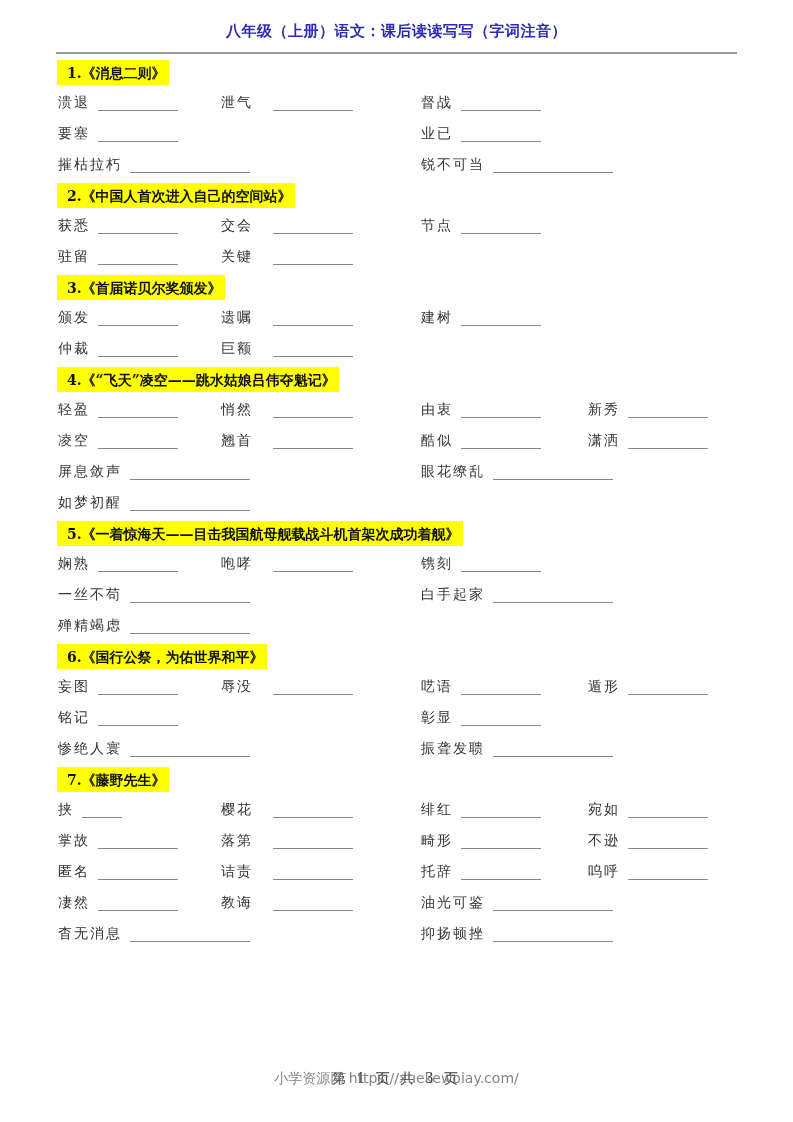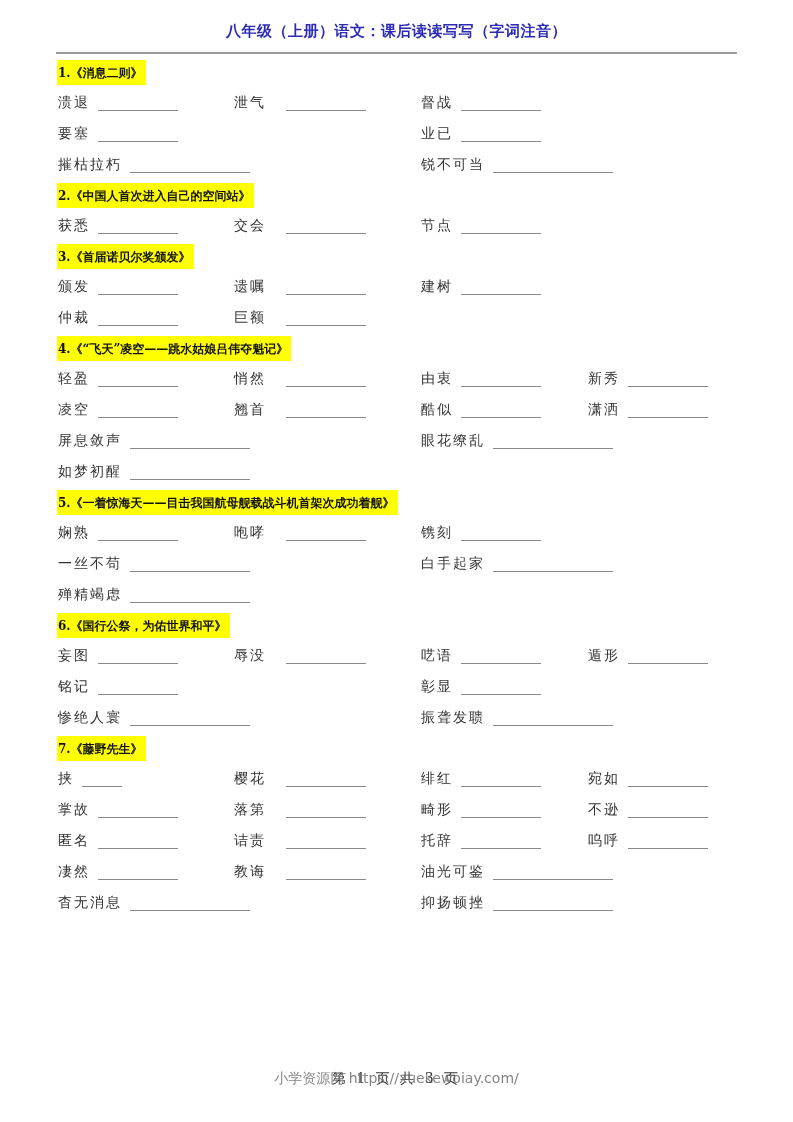--- a/index.html
+++ b/index.html
@@ -4,27 +4,27 @@
 <style>
   html, body { margin: 0; padding: 0; background: #ffffff; }
   body { width: 793px; height: 1122px; position: relative; overflow: hidden;
          font-family: "DejaVu Serif", "Liberation Serif", serif; color: #222; }
   .title { position: absolute; top: 22px; left: 0; width: 793px; text-align: center;
            font-family: "DejaVu Sans", "Liberation Sans", sans-serif;
            font-size: 15px; font-weight: bold; color: #2b2bb5; letter-spacing: 0.5px; }
   .rule { position: absolute; top: 52px; left: 56px; width: 681px; height: 2px; background: #9a9a9a; }
   #content { position: absolute; top: 60px; left: 57px; width: 690px; }
   .section-head { display: inline-block; background: #ffff00; font-weight: bold; color: #111;
-                  font-size: 12px; padding: 3px 3px 2px 1px; height: 20px; line-height: 20px;
+                  font-size: 14px; padding: 3px 3px 2px 10px; height: 20px; line-height: 20px;
                   font-family: "DejaVu Serif", "Liberation Serif", serif; margin: 0 0 5px 0; text-align: center; }
   .row { position: relative; height: 31px; }
   .cell { position: absolute; top: 0; display: flex; align-items: center; height: 26px;
           font-size: 14px; color: #333; letter-spacing: 2px; }
   .cell .blank { display: inline-block; border-bottom: 1px solid #888; height: 14px; margin-left: 8px; }
-  .c0 { left: 1px; } .c1 { left: 177px; gap: 12px; } .c2 { left: 364px; } .c3 { left: 531px; }
+  .c0 { left: 1px; } .c1 { left: 164px; gap: 12px; } .c2 { left: 364px; } .c3 { left: 531px; }
   .footer { position: absolute; top: 1070px; left: 0; width: 793px; text-align: center;
             font-size: 14px; color: #555; }
   .footer .page { position: absolute; left: 0; width: 793px; text-align: center;
                   font-family: "DejaVu Serif", serif; color: #333; letter-spacing: 3px; }
   .footer .wm { position: absolute; left: 0; width: 793px; text-align: center;
                 font-family: "DejaVu Sans", sans-serif; color: #777; font-size: 14px; opacity: 0.9; }
   .section { margin-bottom: 0; }
 </style>
 </head>
 <body>
@@ -71,20 +71,29 @@
           <span class="blank" style="width: 80px;"></span>
         </div>
         <div class="cell c1">
           <span>交会</span>
           <span class="blank" style="width: 80px;"></span>
         </div>
         <div class="cell c2">
           <span>节点</span>
           <span class="blank" style="width: 80px;"></span>
         </div>
+      </div><div class="row">
+        <div class="cell c0">
+          <span>驻留</span>
+          <span class="blank" style="width: 80px;"></span>
+        </div>
+        <div class="cell c1">
+          <span>关键</span>
+          <span class="blank" style="width: 80px;"></span>
+        </div>
       </div></div>
     <div class="section"><div class="section-head">3.《首届诺贝尔奖颁发》</div><div class="row">
         <div class="cell c0">
           <span>颁发</span>
           <span class="blank" style="width: 80px;"></span>
         </div>
         <div class="cell c1">
           <span>遗嘱</span>
           <span class="blank" style="width: 80px;"></span>
         </div>

